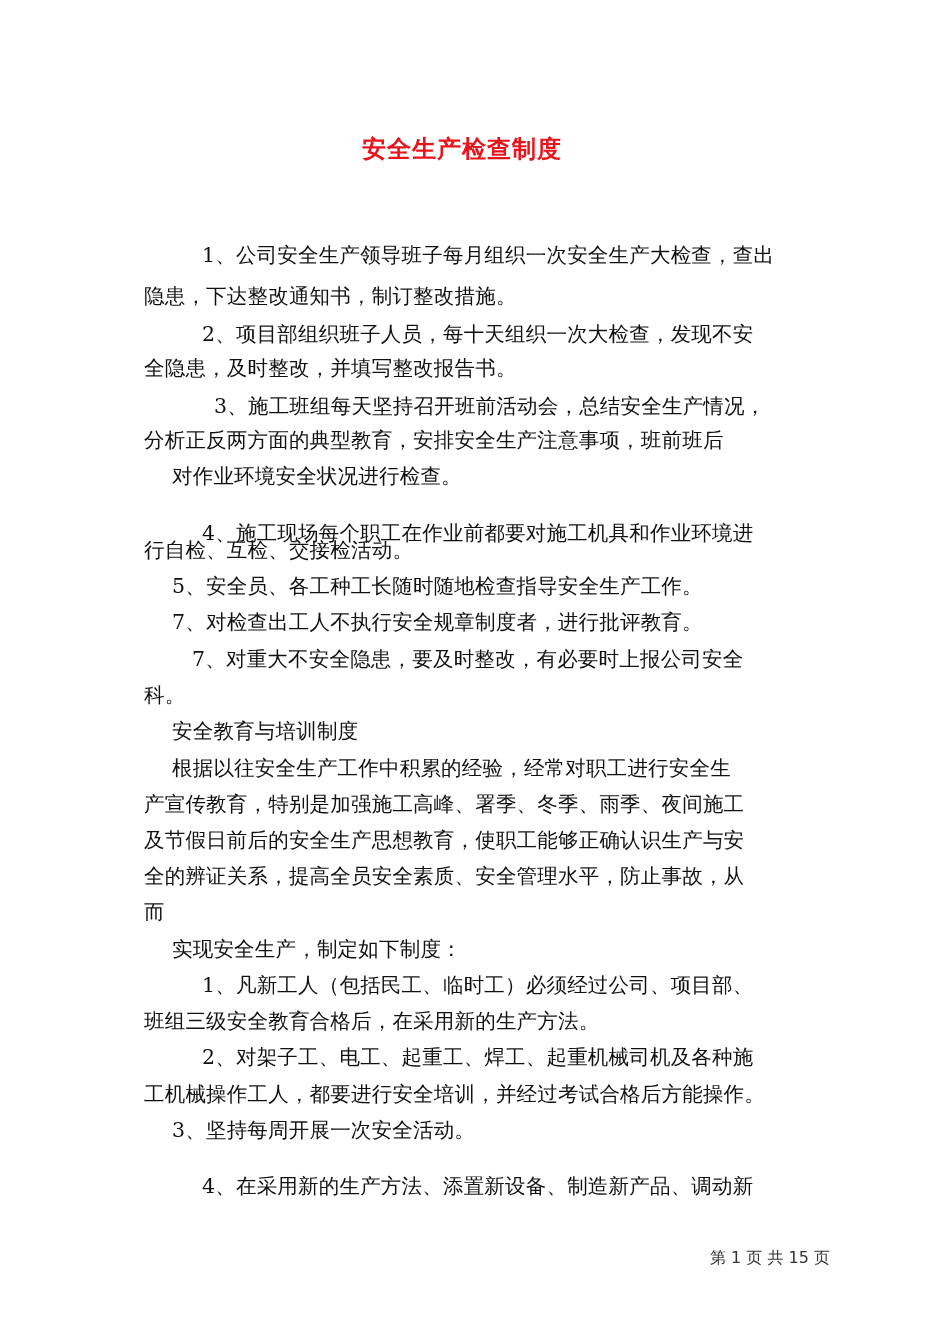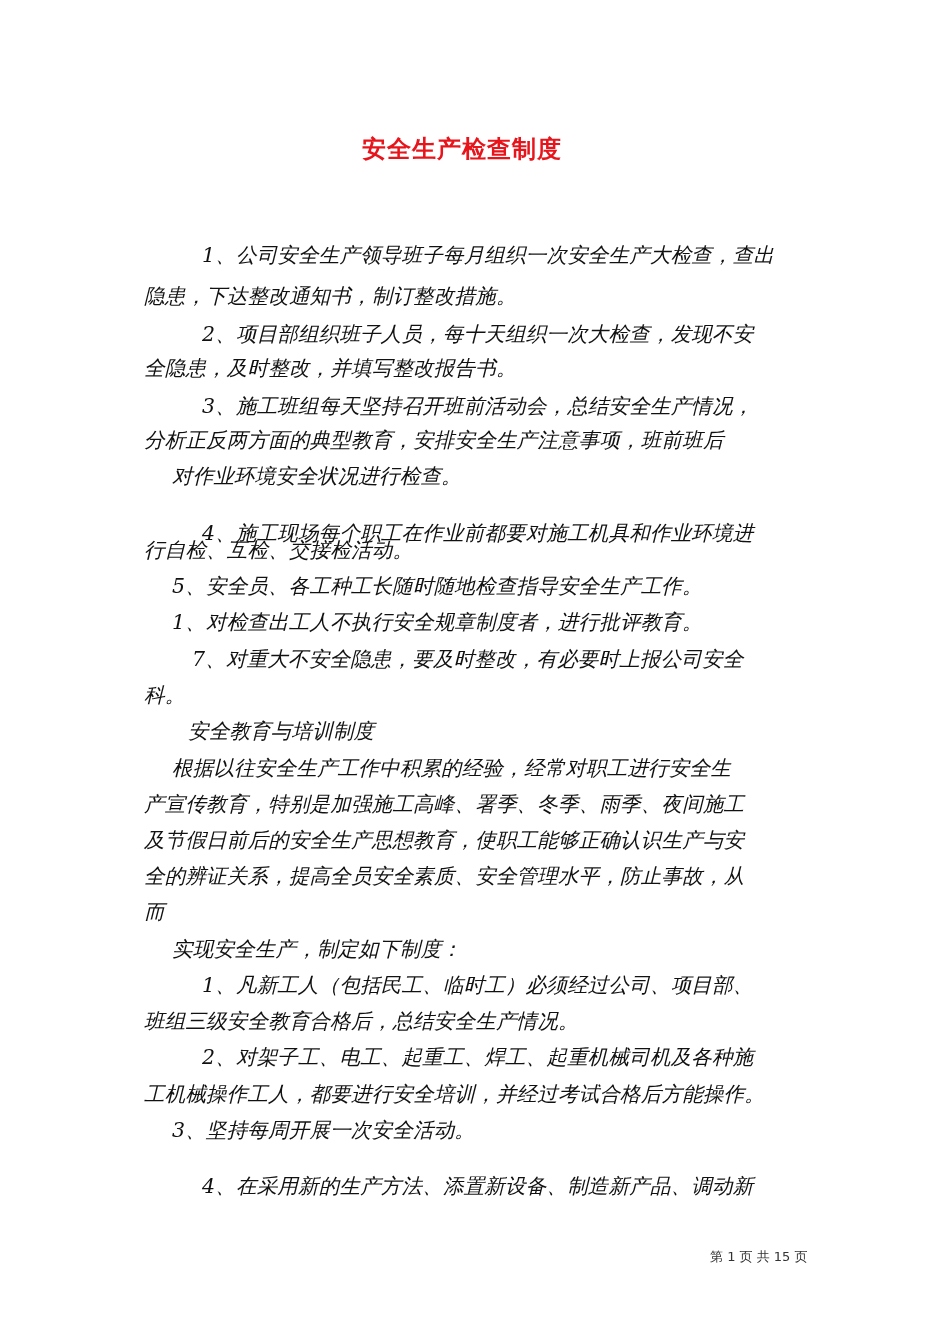--- a/index.html
+++ b/index.html
@@ -2,53 +2,53 @@
 <html><head>
 <meta charset="utf-8">
 <style>
   html, body { margin:0; padding:0; background:#ffffff; }
   body { width:950px; height:1344px; position:relative; overflow:hidden;
          font-family:"DejaVu Serif","Liberation Serif",serif; color:#111; }
   .title { position:absolute; top:133px; left:0; width:924px; text-align:center;
            font-family:"DejaVu Sans","Liberation Sans",sans-serif; font-weight:bold;
            font-size:24px; letter-spacing:1px; }
   .line { position:absolute; left:144px; font-size:20.5px; line-height:28px;
-          white-space:nowrap; letter-spacing:0.2px;font-style:italic; }
+          white-space:nowrap; letter-spacing:0.2px; }
   .ind { left:172px; }
   .ind2 { left:202px; }
-  .footer { position:absolute; top:1248px; left:710px; font-size:13px;
+  .footer { position:absolute; top:1248px; left:710px; font-size:16px;
             font-family:"DejaVu Sans","Liberation Sans",sans-serif; color:#333; }
 </style>
 </head>
 <body>
 
 <div>
   <div class="title" style="color:#e8141b;">安全生产检查制度</div>
 
   <div class="line ind2" style="top:241px;">1、公司安全生产领导班子每月组织一次安全生产大检查，查出</div>
   <div class="line" style="top:282px;">隐患，下达整改通知书，制订整改措施。</div>
   <div class="line ind2" style="top:320px;">2、项目部组织班子人员，每十天组织一次大检查，发现不安</div>
   <div class="line" style="top:354px;">全隐患，及时整改，并填写整改报告书。</div>
-  <div class="line ind2" style="top:392px;">3、施工班组每天坚持召开班前活动会，总结安全生产情况，</div>
+  <div class="line ind2" style="top:392px;margin-left:12px;">3、施工班组每天坚持召开班前活动会，总结安全生产情况，</div>
   <div class="line" style="top:426px;">分析正反两方面的典型教育，安排安全生产注意事项，班前班后</div>
   <div class="line ind" style="top:462px;">对作业环境安全状况进行检查。</div>
   <div class="line ind2" style="top:500px;margin-top:19px;">4、施工现场每个职工在作业前都要对施工机具和作业环境进</div>
   <div class="line" style="top:536px;">行自检、互检、交接检活动。</div>
   <div class="line ind" style="top:572px;">5、安全员、各工种工长随时随地检查指导安全生产工作。</div>
-  <div class="line ind" style="top:608px;">1、对检查出工人不执行安全规章制度者，进行批评教育。</div>
+  <div class="line ind" style="top:608px;">7、对检查出工人不执行安全规章制度者，进行批评教育。</div>
   <div class="line ind" style="top:645px;margin-left:20px;">7、对重大不安全隐患，要及时整改，有必要时上报公司安全</div>
   <div class="line" style="top:681px;">科。</div>
-  <div class="line ind" style="top:717px;margin-left:16px;">安全教育与培训制度</div>
+  <div class="line ind" style="top:717px;">安全教育与培训制度</div>
   <div class="line ind" style="top:754px;">根据以往安全生产工作中积累的经验，经常对职工进行安全生</div>
   <div class="line" style="top:790px;">产宣传教育，特别是加强施工高峰、署季、冬季、雨季、夜间施工</div>
   <div class="line" style="top:826px;">及节假日前后的安全生产思想教育，使职工能够正确认识生产与安</div>
   <div class="line" style="top:862px;">全的辨证关系，提高全员安全素质、安全管理水平，防止事故，从</div>
   <div class="line" style="top:898px;">而</div>
   <div class="line ind" style="top:935px;text-align:center;">实现安全生产，制定如下制度：</div>
   <div class="line ind2" style="top:971px;">1、凡新工人（包括民工、临时工）必须经过公司、项目部、</div>
-  <div class="line" style="top:1007px;">班组三级安全教育合格后，总结安全生产情况。</div>
+  <div class="line" style="top:1007px;">班组三级安全教育合格后，在采用新的生产方法。</div>
   <div class="line ind2" style="top:1043px;">2、对架子工、电工、起重工、焊工、起重机械司机及各种施</div>
   <div class="line" style="top:1080px;">工机械操作工人，都要进行安全培训，并经过考试合格后方能操作。</div>
   <div class="line ind" style="top:1116px;">3、坚持每周开展一次安全活动。</div>
   <div class="line ind2" style="top:1152px;margin-top:20px;">4、在采用新的生产方法、添置新设备、制造新产品、调动新</div>
 
   <div class="footer">第 1 页 共 15 页</div>
 </div>
 
 </body></html>

